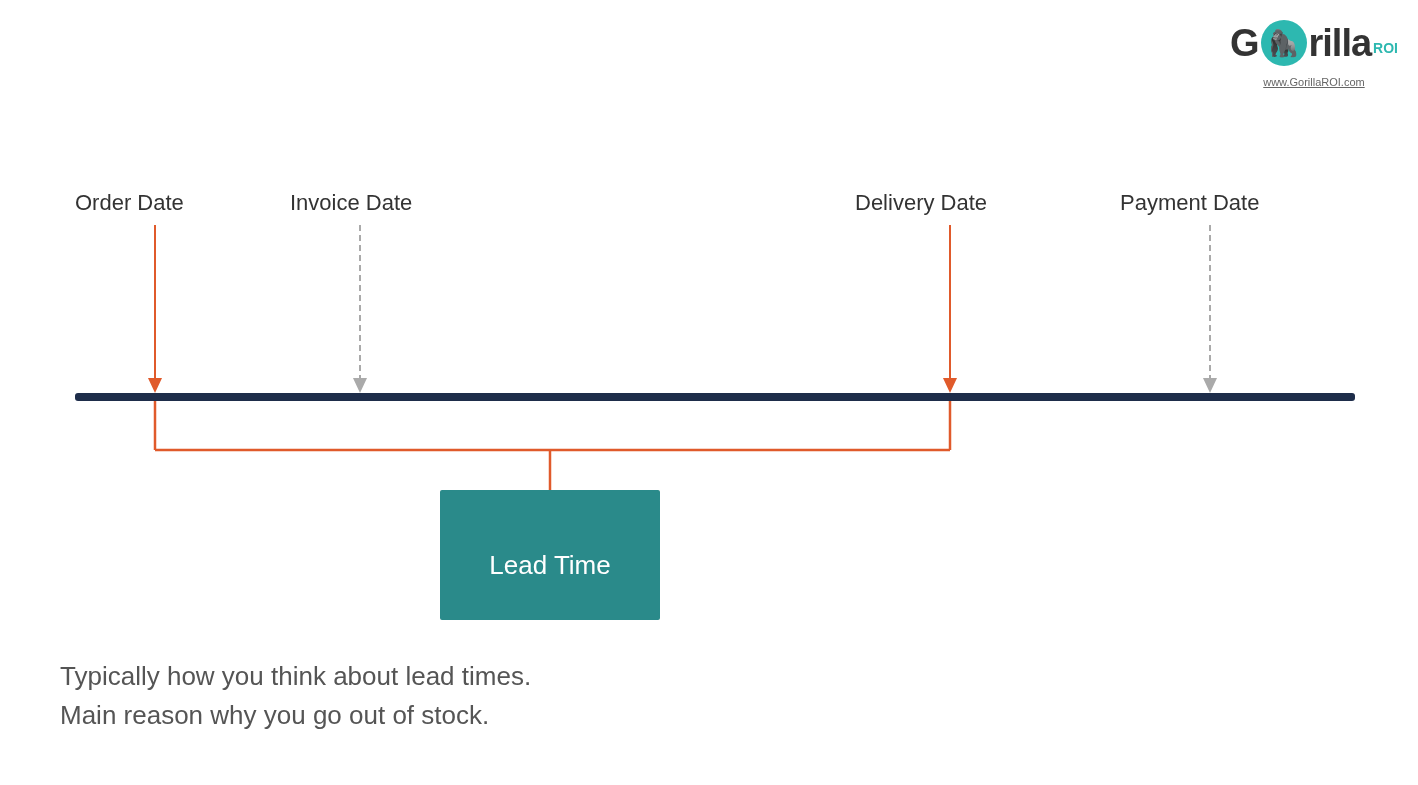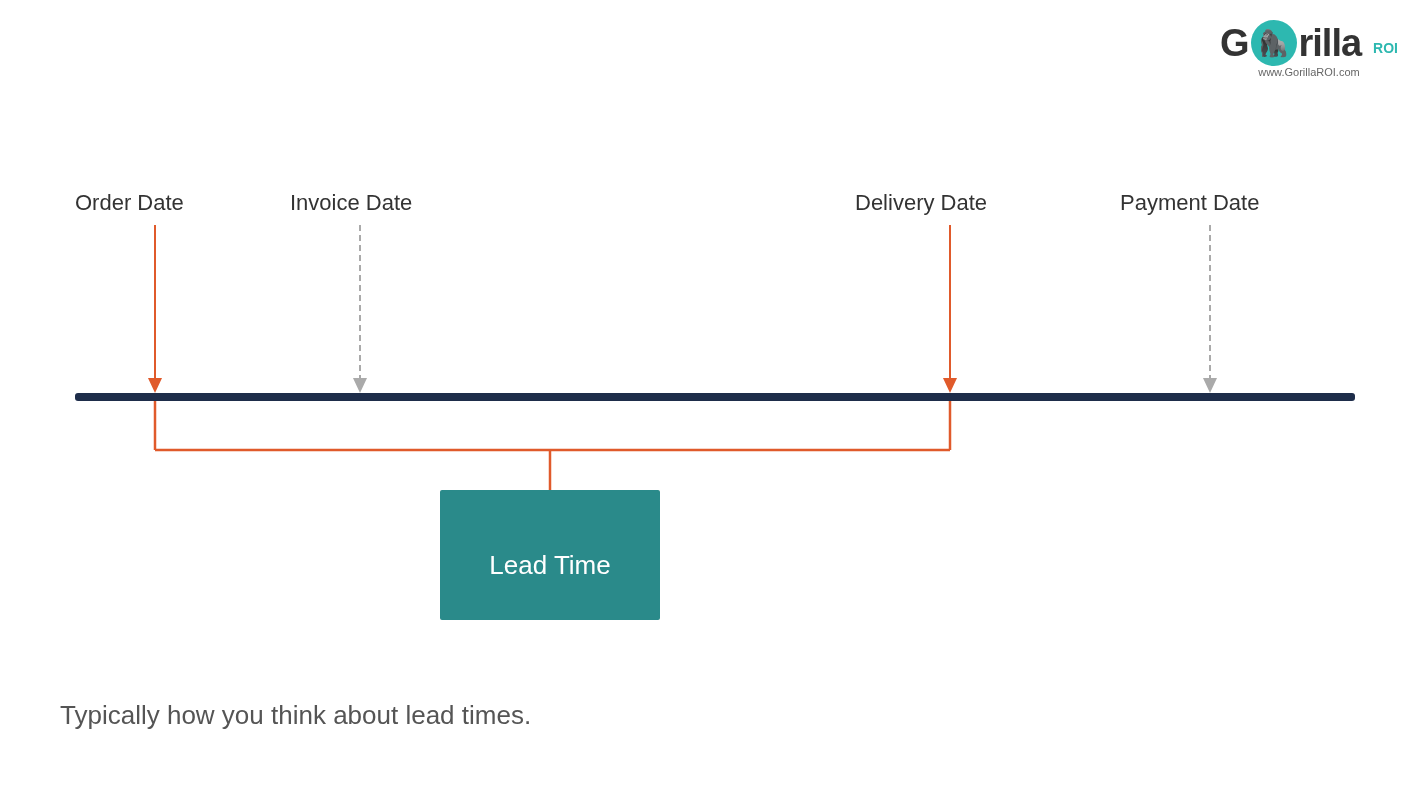--- a/index.html
+++ b/index.html
@@ -51,28 +51,29 @@
       color: white;
       font-size: 26px;
       line-height: 1;
     }
 
     .logo-rilla { color: #333; text-align: center; }
     .logo-roi {
       color: #2db8b0;
       font-size: 14px;
       font-weight: bold;
-      margin-left: 12px;
+      margin-left: 2px;
       margin-top: 10px;
     }
 
     .logo-url {
       font-size: 11px;
       color: #666;
-      margin-top: 0;
+      margin-top: 10px;
+      text-decoration: underline;
     }
 
     
     .bottom-text {
       position: absolute;
       bottom: 50px;
       left: 60px;
       font-size: 26px;
       color: #555;
       line-height: 1.5;
@@ -137,13 +138,14 @@
 
   <line x1="950" y1="401" x2="950" y2="450" stroke="#e05a2b" stroke-width="2.5"></line>
 
   <rect x="440" y="490" width="220" height="130" rx="2" fill="#2a8a8a"></rect>
   <text x="550" y="567" font-size="26" fill="white" font-family="Arial, sans-serif" text-anchor="middle" dominant-baseline="middle">Lead Time</text>
 
 </svg>
 
 <div class="bottom-text">
   <div>Typically how you think about lead times.</div>
+  <div>Main reason why you go out of stock.</div>
 </div>
 
 </body></html>

